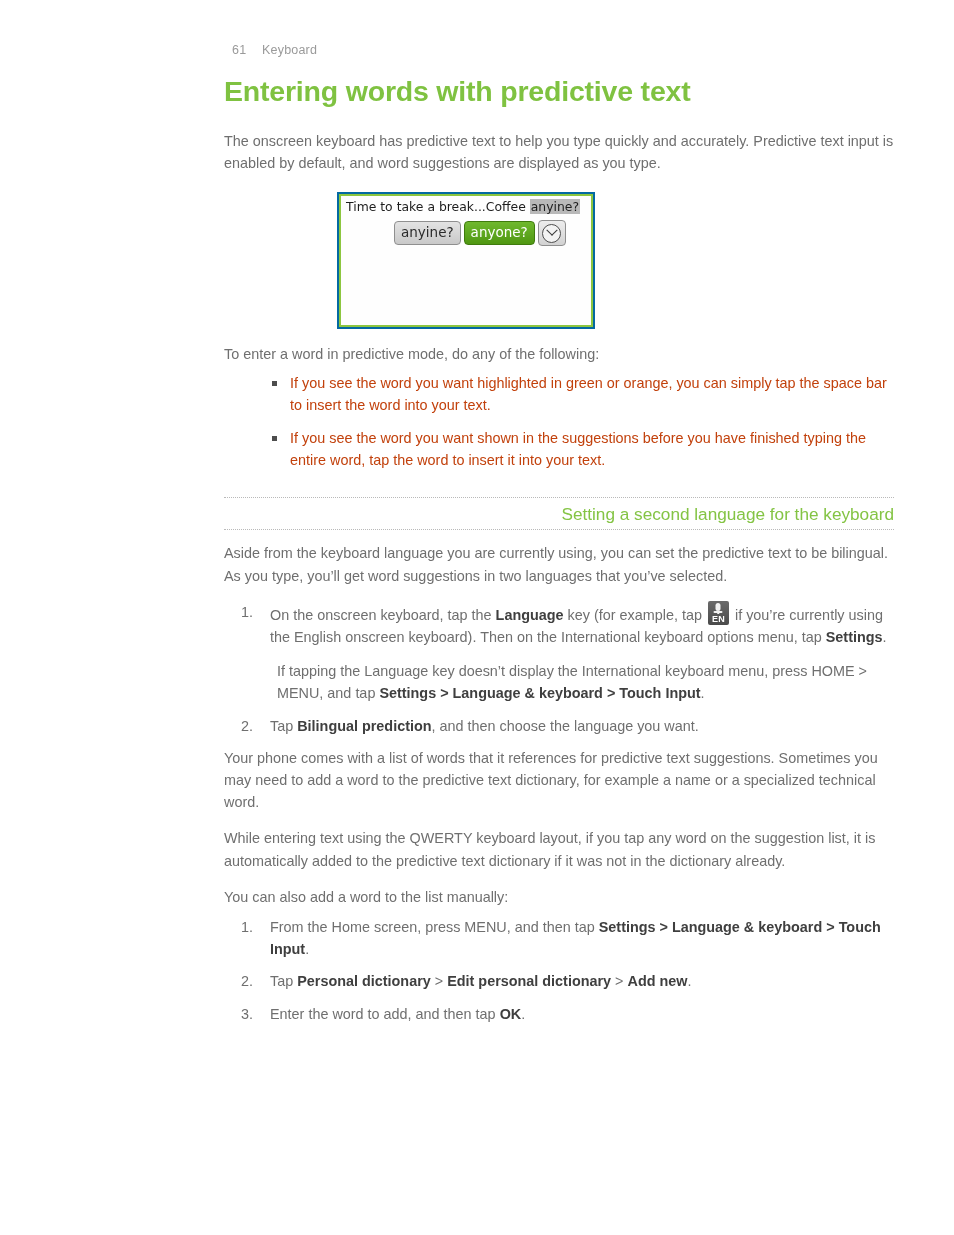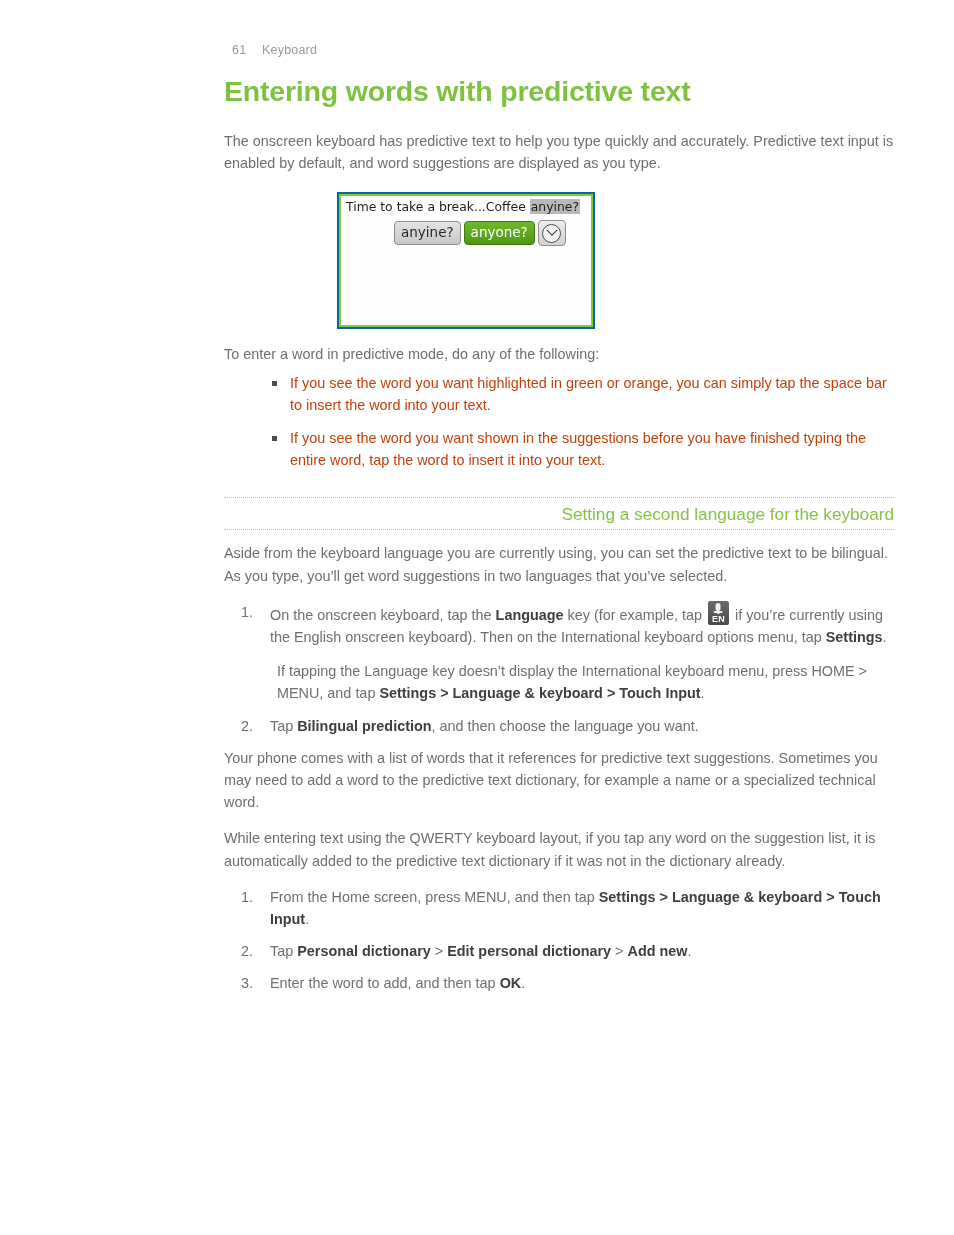--- a/index.html
+++ b/index.html
@@ -350,20 +350,21 @@
       </li>
       <li>
         <span class="num">2.</span>
         <span>Tap </span><span class="b">Bilingual prediction</span><span>, and then choose the language you want.</span>
       </li>
     </ol>
 
 
     <p class="body-text">Your phone comes with a list of words that it references for predictive text suggestions. Sometimes you may need to add a word to the predictive text dictionary, for example a name or a specialized technical word.</p>
     <p class="body-text">While entering text using the QWERTY keyboard layout, if you tap any word on the suggestion list, it is automatically added to the predictive text dictionary if it was not in the dictionary already.</p>
+    <p class="body-text tight">You can also add a word to the list manually:</p>
 
     <ol class="steps">
       <li>
         <span class="num">1.</span>
         <span>From the Home screen, press MENU, and then tap </span><span class="b">Settings &gt; Language &amp; keyboard &gt; Touch Input</span><span>.</span>
       </li>
       <li>
         <span class="num">2.</span>
         <span>Tap </span><span class="b">Personal dictionary</span><span> &gt; </span><span class="b">Edit personal dictionary</span><span> &gt; </span><span class="b">Add new</span><span>.</span>
       </li>

